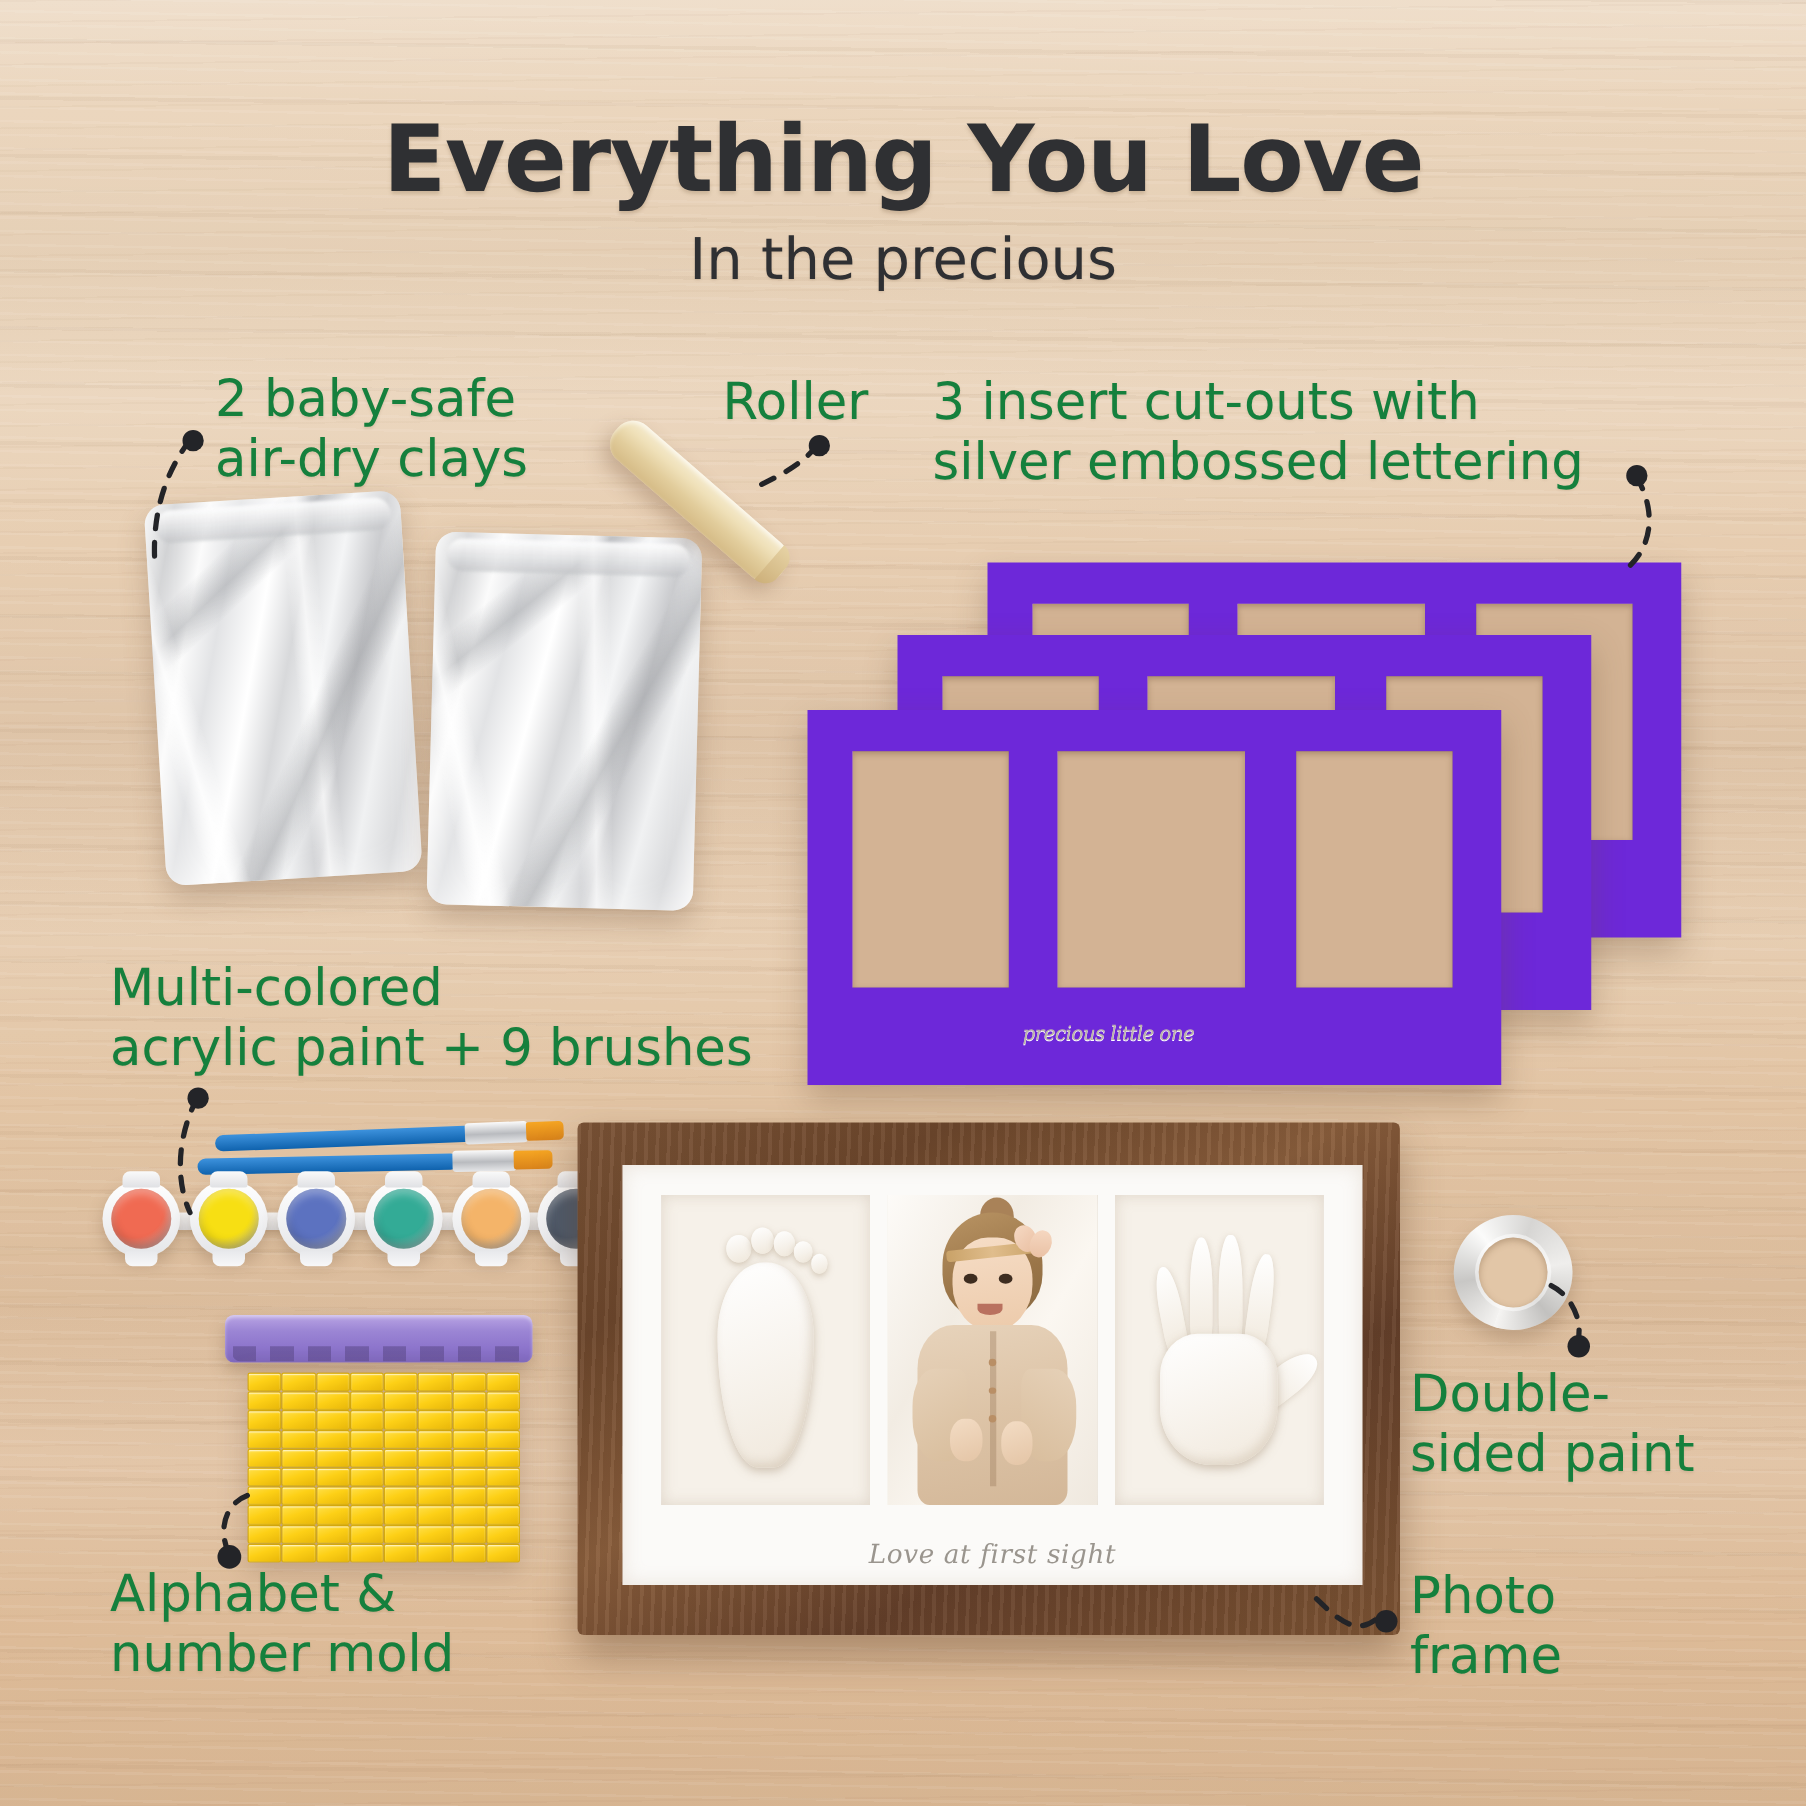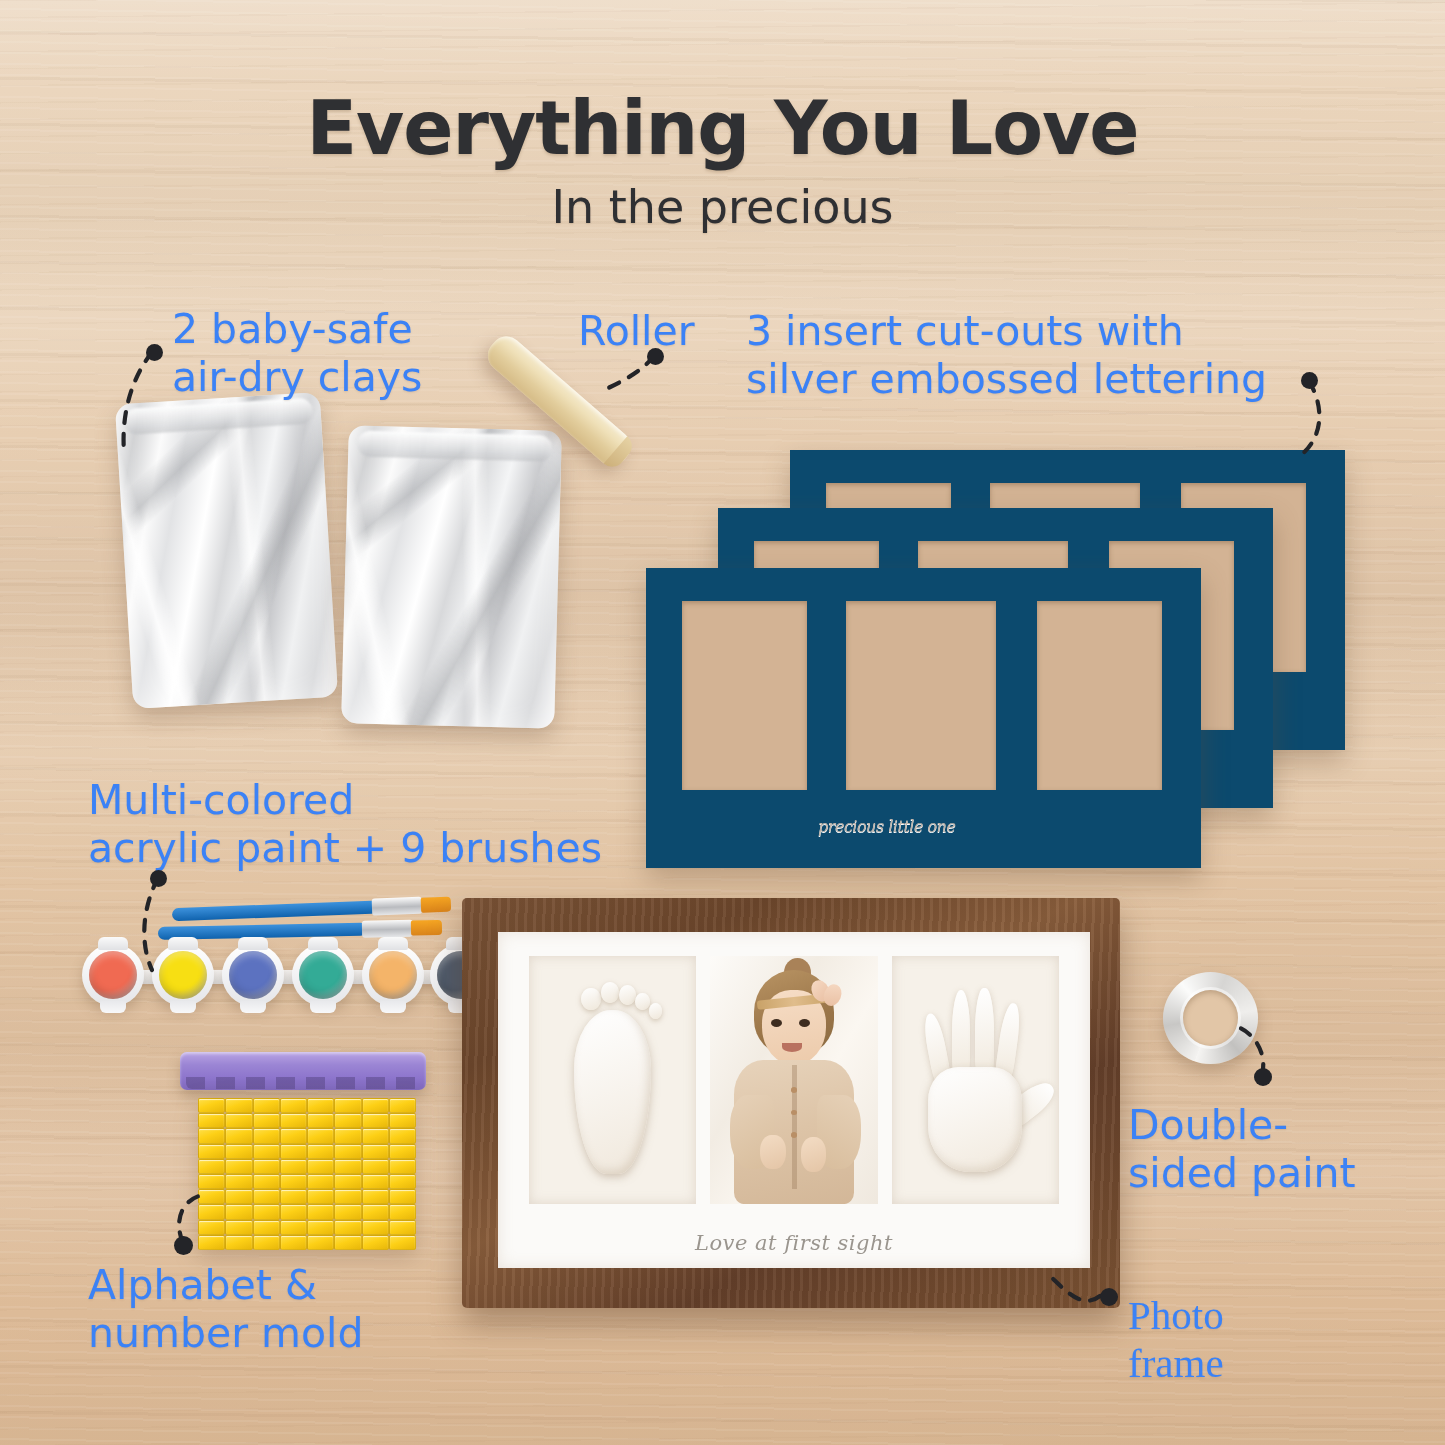--- a/index.html
+++ b/index.html
@@ -29,30 +29,30 @@
     font-family:"DejaVu Sans", sans-serif;
     text-shadow:0 2px 3px rgba(120,90,60,.25);
   }
   #subtitle {
     position:absolute; left:0; right:0; top:180px; text-align:center;
     font-size:46px; color:#2f3033; font-family:"DejaVu Sans", sans-serif;
     text-shadow:0 1px 2px rgba(120,90,60,.2);
   }
 
   
-  .label { position:absolute; color:#3b82f6; font-size:41px; line-height:1.17;
+  .label { position:absolute; color:#15803d; font-size:41px; line-height:1.17;
            font-family:"DejaVu Sans", sans-serif; white-space:pre-line;
-           text-shadow:0 1px 2px rgba(140,105,70,.18);margin-top:10px; }
+           text-shadow:0 1px 2px rgba(140,105,70,.18); }
   #lbl-clays   { left:172px; top:296px; }
   #lbl-roller  { left:578px; top:298px; }
   #lbl-inserts { left:746px; top:298px; }
   #lbl-paint   { left:88px;  top:767px; }
   #lbl-mold    { left:88px;  top:1252px; }
   #lbl-tape    { left:1128px; top:1092px; }
-  #lbl-frame   { left:1128px; top:1282px;font-family:Liberation Serif, serif; }
+  #lbl-frame   { left:1128px; top:1253px; }
 
   
   .conn { position:absolute; overflow:visible; }
   .conn path { fill:none; stroke:#232428; stroke-width:4.2; stroke-dasharray:11 11;
                stroke-linecap:round; }
   .dot { position:absolute; background:#232428; border-radius:50%; }
 
   
   .pouch { position:absolute; border-radius:16px;
     background:
@@ -80,21 +80,21 @@
 
   
   #roller { position:absolute; left:505px; top:330px; width:175px; height:36px;
     transform:rotate(41deg); transform-origin:left top; border-radius:16px;
     background:linear-gradient(180deg,#f6ecd0 0%, #efe0b8 30%, #e2cd9c 62%, #d5bb86 100%);
     box-shadow:0 9px 16px rgba(120,88,58,.32), inset 0 2px 4px rgba(255,255,255,.7); }
   #roller::after { content:""; position:absolute; right:0; top:0; width:13px; height:100%;
     border-radius:0 16px 16px 0; background:linear-gradient(180deg,#e6d2a4,#cdb07a); }
 
   
-  .mat { position:absolute; background:#0c4a6e;
+  .mat { position:absolute; background:#6d28d9;
          box-shadow:0 12px 26px rgba(110,78,52,.33); }
   .mat .win { position:absolute; background:#d3b394;
               box-shadow: inset 0 2px 5px rgba(120,88,60,.45); }
   .mat .scriptA { position:absolute; color:#b3aaa2; font-size:26px;
                   font-family:"DejaVu Sans", sans-serif; letter-spacing:1px;
                   text-shadow:0 1px 0 #ffffff; white-space:nowrap; }
   .mat .scriptB { position:absolute; color:#b6ada4; font-size:25px;
                   font-family:"DejaVu Serif", serif; font-style:italic;
                   text-shadow:0 1px 0 #ffffff; white-space:nowrap; }
   .mat .scriptC { position:absolute; color:#bcb3aa; font-size:16px;

